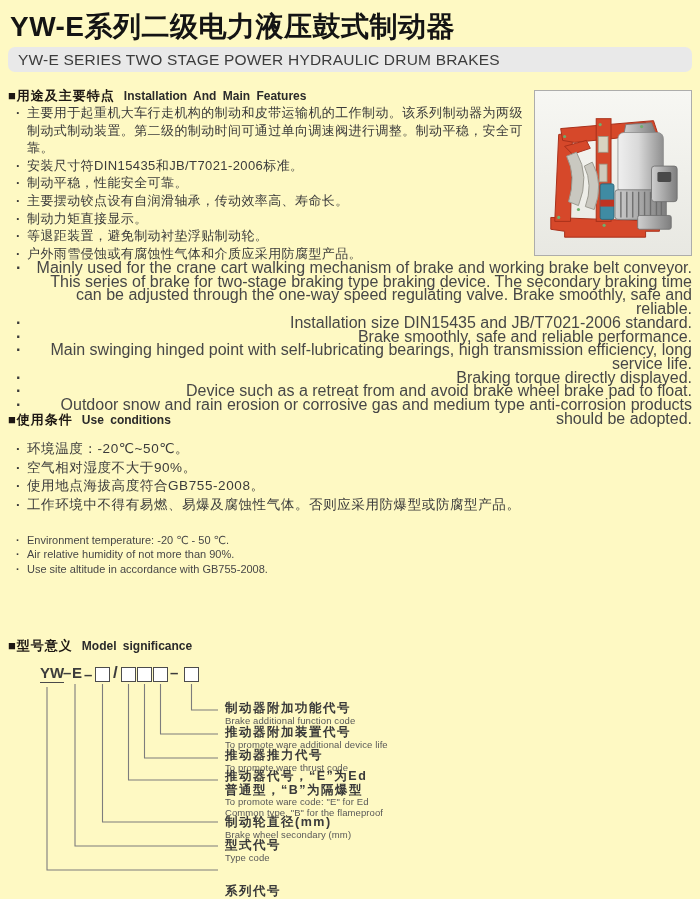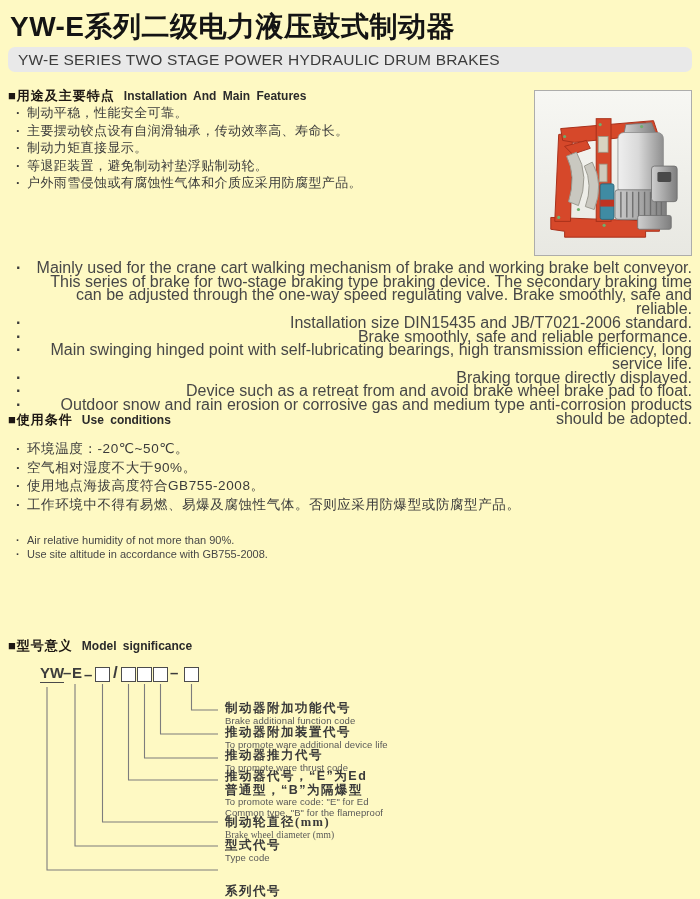--- a/index.html
+++ b/index.html
@@ -46,20 +46,22 @@
   <div class="subtitle-bar">
     <span>YW-E SERIES TWO STAGE POWER HYDRAULIC DRUM BRAKES</span>
   </div>
 
   <div class="sec-header" style="left:8px;top:87px;">
     <span class="zh">■用途及主要特点</span>
     <span class="en">Installation And Main Features</span>
   </div>
 
   <ul class="blist zh1">
+    <li>主要用于起重机大车行走机构的制动和皮带运输机的工作制动。该系列制动器为两级制动式制动装置。第二级的制动时间可通过单向调速阀进行调整。制动平稳，安全可靠。</li>
+    <li>安装尺寸符DIN15435和JB/T7021-2006标准。</li>
     <li>制动平稳，性能安全可靠。</li>
     <li>主要摆动铰点设有自润滑轴承，传动效率高、寿命长。</li>
     <li>制动力矩直接显示。</li>
     <li>等退距装置，避免制动衬垫浮贴制动轮。</li>
     <li>户外雨雪侵蚀或有腐蚀性气体和介质应采用防腐型产品。</li>
   </ul>
 
   <ul class="blist en1">
     <li>Mainly used for the crane cart walking mechanism of brake and working brake belt conveyor. This series of brake for two-stage braking type braking device. The secondary braking time can be adjusted through the one-way speed regulating valve. Brake smoothly, safe and reliable.</li>
     <li>Installation size DIN15435 and JB/T7021-2006 standard.</li>
@@ -150,20 +152,21 @@
   </div>
 
   <ul class="blist zh2">
     <li>环境温度：-20℃~50℃。</li>
     <li>空气相对湿度不大于90%。</li>
     <li>使用地点海拔高度符合GB755-2008。</li>
     <li>工作环境中不得有易燃、易爆及腐蚀性气体。否则应采用防爆型或防腐型产品。</li>
   </ul>
 
   <ul class="blist en2">
+    <li>Environment temperature: -20 ℃ - 50 ℃.</li>
     <li>Air relative humidity of not more than 90%.</li>
     <li>Use site altitude in accordance with GB755-2008.</li>
   </ul>
 
   <div class="sec-header" style="left:8px;top:637px;">
     <span class="zh">■型号意义</span>
     <span class="en">Model significance</span>
   </div>
 
   <span class="mcode u" style="left:40px;top:664px;">YW</span>
@@ -201,23 +204,23 @@
   <div class="mlabel" style="top:749px;">
     <div class="zh">推动器推力代号</div>
     <div class="en">To promote ware thrust code</div>
   </div>
   <div class="mlabel" style="top:770px;">
     <div class="zh">推动器代号，“E”为Ed</div>
     <div class="zh">普通型，“B”为隔爆型</div>
     <div class="en">To promote ware code: "E" for Ed</div>
     <div class="en">Common type, "B" for the flameproof</div>
   </div>
-  <div class="mlabel" style="top:816px;font-family:Liberation Serif, serif;">
+  <div class="mlabel" style="top:816px;">
     <div class="zh">制动轮直径(mm)</div>
-    <div class="en">Brake wheel diameter (mm)</div>
+    <div class="en">Brake wheel secondary (mm)</div>
   </div>
   <div class="mlabel" style="top:839px;">
     <div class="zh">型式代号</div>
     <div class="en">Type code</div>
   </div>
   <div class="mlabel" style="top:856px;margin-top:29px;">
     <div class="zh">系列代号</div>
     <div class="en">Type code</div>
   </div>
 

